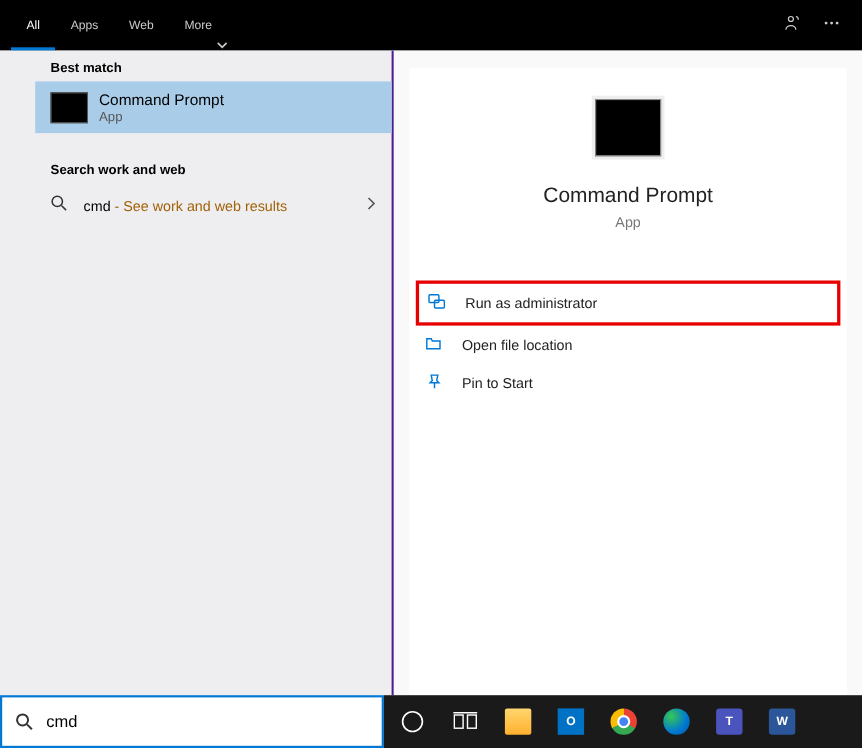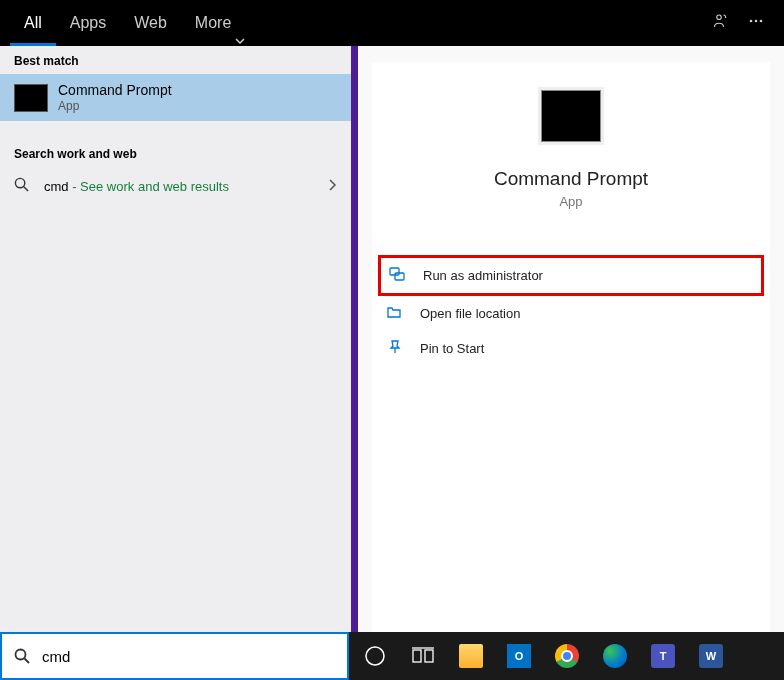--- a/index.html
+++ b/index.html
@@ -1,42 +1,42 @@
 <!DOCTYPE html>
 <html><head>
   <meta charset="utf-8">
   <style>
     * { margin: 0; padding: 0; box-sizing: border-box; font-family: "Segoe UI", Arial, sans-serif; }
     body { width: 784px; height: 680px; background: #fff; position: relative; overflow: hidden; }
     
     .tab-bar { height: 46px; background: #000; display: flex; align-items: center; padding: 0 10px; color: #ccc; }
-    .tab { padding: 0 14px; height: 46px; line-height: 46px; font-size: 16px; cursor: pointer; }
+    .tab { padding: 0 14px; height: 46px; line-height: 46px; font-size: 11px; cursor: pointer; }
     .tab.active { color: #fff; border-bottom: 3px solid #0078d4; }
     .tab-more { display: flex; align-items: flex-end; }
     .tab-more svg { margin-left: 4px; }
     .spacer { flex: 1; }
     .header-icon { padding: 0 10px; color: #ccc; }
     
     .content { display: flex; height: 586px; }
     
-    .left-panel { width: 358px; background: #eeeef1; border-right: 7px solid #4c1d95; }
+    .left-panel { width: 358px; background: #eeeef1; border-right: 2px solid #4c1d95; padding-left: 32px; }
     .section-header { padding: 8px 14px 6px 14px; font-size: 12px; font-weight: 600; color: #000; }
     
     .result-item { display: flex; align-items: center; padding: 8px 14px; cursor: pointer; }
     .result-item.selected { background: #a9cde9; }
     .result-icon { width: 34px; height: 28px; margin-right: 10px; flex-shrink: 0; }
     .cmd-icon-small { width: 34px; height: 28px; background: #000; border: 1px solid #555; }
     .result-text { flex: 1; }
     .result-title { font-size: 14px; color: #000; }
     .result-subtitle { font-size: 12px; color: #555; margin-top: 1px; }
     
     .search-item { display: flex; align-items: center; padding: 10px 14px; cursor: pointer; }
     .search-icon-sm { width: 20px; margin-right: 10px; color: #333; }
     .search-text { flex: 1; font-size: 13px; }
-    .search-text .faded { color: #15803d; }
+    .search-text .faded { color: #a16207; }
     .chevron-r { color: #555; }
     
     .right-panel { flex: 1; background: #f9f9f9; display: flex; flex-direction: column; }
     .right-panel-inner { margin: 16px 14px 0 14px; background: #fff; flex: 1; padding-top: 28px; }
     
     .preview-icon-wrap { text-align: center; }
     .preview-icon { width: 60px; height: 52px; margin: 0 auto; background: #000; border: 1px solid #888; box-shadow: 0 0 0 3px #eee; }
     .preview-title { text-align: center; font-size: 19px; color: #222; margin-top: 26px; }
     .preview-subtitle { text-align: center; font-size: 13px; color: #777; margin-top: 4px; }
     

